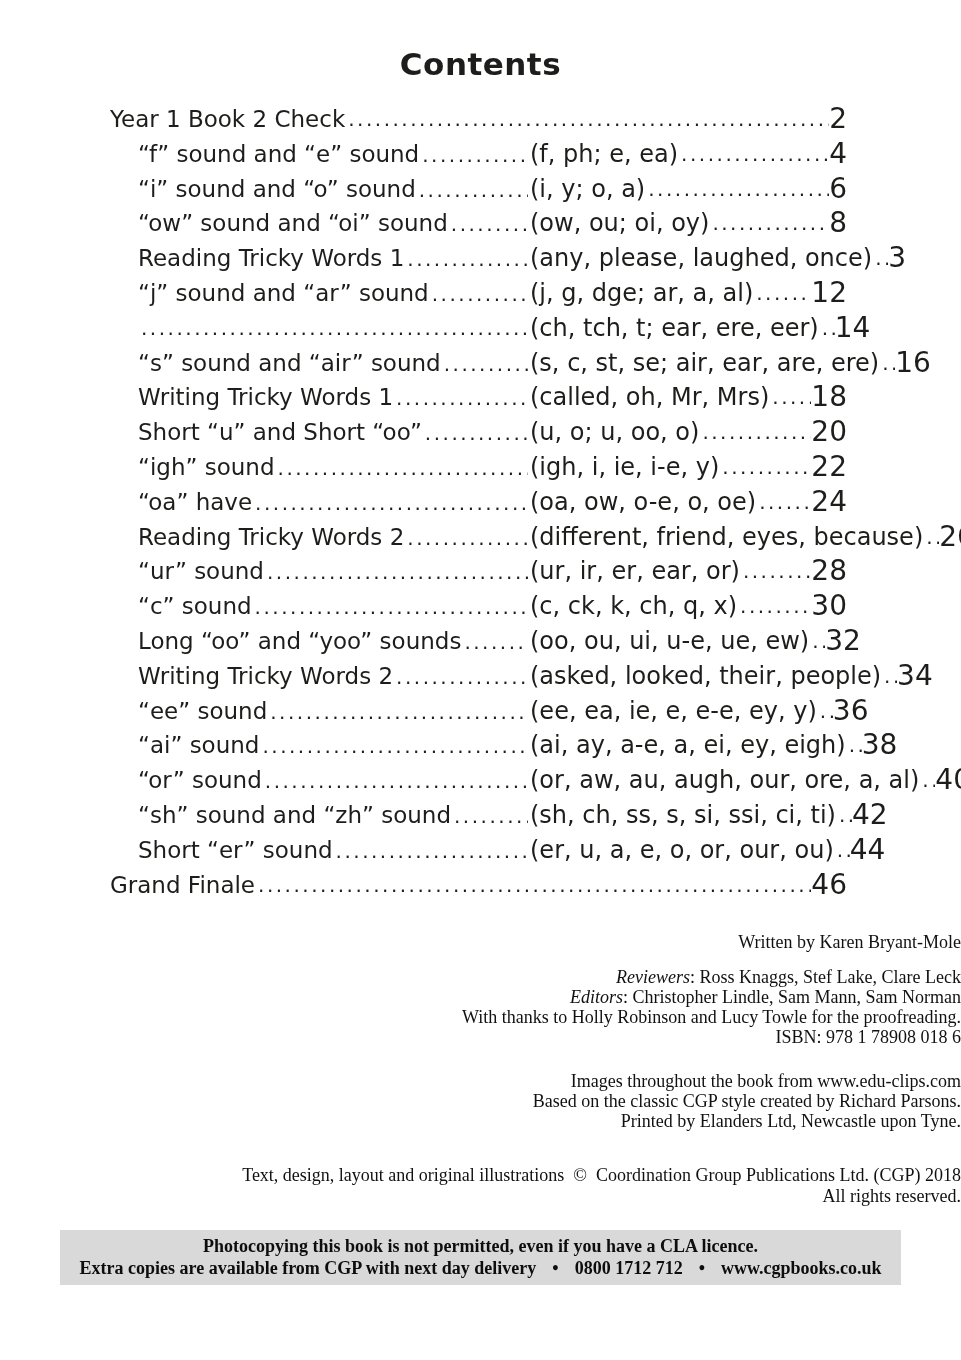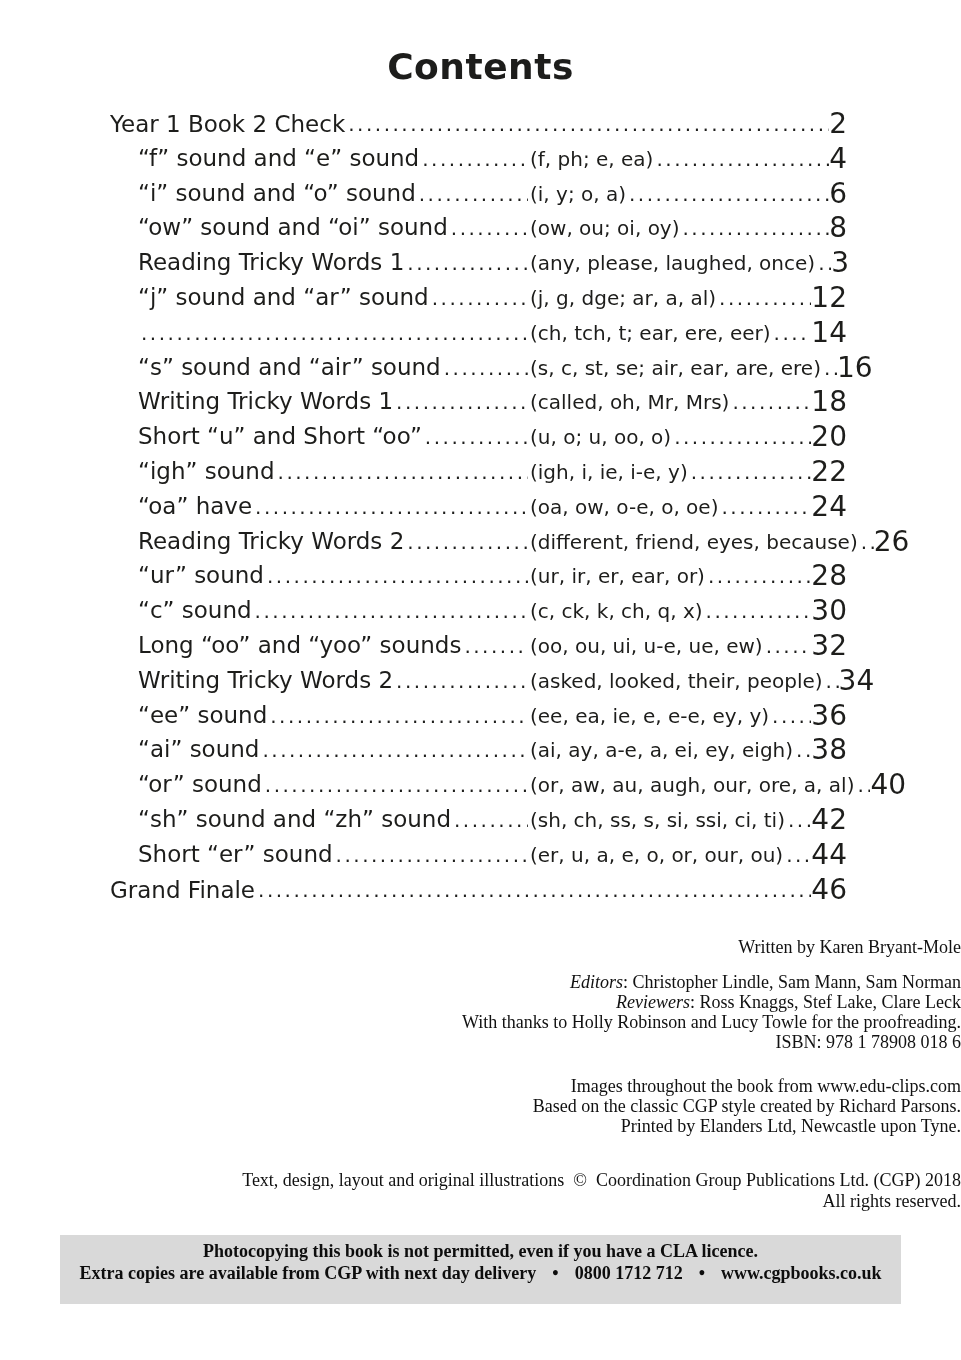--- a/index.html
+++ b/index.html
@@ -17,49 +17,49 @@
   .page {
     position: relative;
     width: 961px;
     height: 1360px;
   }
   .page-title {
     margin-top: 46px;
     text-align: center;
     font-family: "DejaVu Sans", sans-serif;
     font-weight: 700;
-    font-size: 36px;
+    font-size: 31px;
     letter-spacing: 0.5px;
     color: #1d1d1b;
   }
   .toc {
     margin: 20px 0 0 110px;
     width: 737px;
   }
   .toc-row {
     display: flex;
-    align-items: flex-end;
+    align-items: flex-start;
     line-height: 34.8px;
     height: 34.8px;
     white-space: nowrap;
   }
   .toc-left {
     display: flex;
     align-items: baseline;
     width: 390px;
     flex: 0 0 390px;
     overflow: hidden;
     margin-left: 28px;
   }
   .toc-title {
     font-size: 23px;
     color: #1d1d1b;
   }
   .toc-detail {
-    font-size: 20px;
+    font-size: 24px;
     color: #1d1d1b;
     padding-left: 2px;
   }
   .leader {
     flex: 1 1 auto;
     overflow: hidden;
     white-space: nowrap;
     font-size: 20px;
     letter-spacing: 2.5px;
     min-width: 10px;
@@ -84,21 +84,21 @@
   .credits .block4 { margin-top: 34px; line-height: 21px; }
   .credits .italic { font-style: italic; }
   .footer-bar {
     margin: 23px 60px 0 60px;
     background: #d9d9d9;
     text-align: center;
     font-family: "Liberation Serif", "DejaVu Serif", serif;
     font-weight: 700;
     font-size: 18px;
     color: #0d0d0d;
-    padding: 5px 0 20px 0;
+    padding: 5px 0 6px 0;
     line-height: 22px;
   }
   .footer-bar .bullet { margin: 0 16px; }
 </style>
 </head>
 <body>
 
 <div class="page">
 
   <div class="page-title">Contents</div>
@@ -300,22 +300,22 @@
       <div class="toc-row">
         <span class="toc-title">Grand Finale</span>
         <span class="leader">................................................................................................................................................................</span>
         <span class="toc-page">46</span>
       </div>
     </div>
 
   <div class="credits">
     <div class="block1">Written by Karen Bryant-Mole</div>
     <div class="block2">
+      <div><span class="italic">Reviewers</span><span>: Ross Knaggs, Stef Lake, Clare Leck</span></div>
       <div><span class="italic">Editors</span><span>: Christopher Lindle, Sam Mann, Sam Norman</span></div>
-      <div><span class="italic">Reviewers</span><span>: Ross Knaggs, Stef Lake, Clare Leck</span></div>
       <div>With thanks to Holly Robinson and Lucy Towle for the proofreading.</div>
       <div class="isbn">ISBN: 978 1 78908 018 6</div>
     </div>
     <div class="block3">
       <div>Images throughout the book from www.edu-clips.com</div>
       <div>Based on the classic CGP style created by Richard Parsons.</div>
       <div>Printed by Elanders Ltd, Newcastle upon Tyne.</div>
     </div>
     <div class="block4">
       <div>Text, design, layout and original illustrations &nbsp;©&nbsp; Coordination Group Publications Ltd. (CGP) 2018</div>

